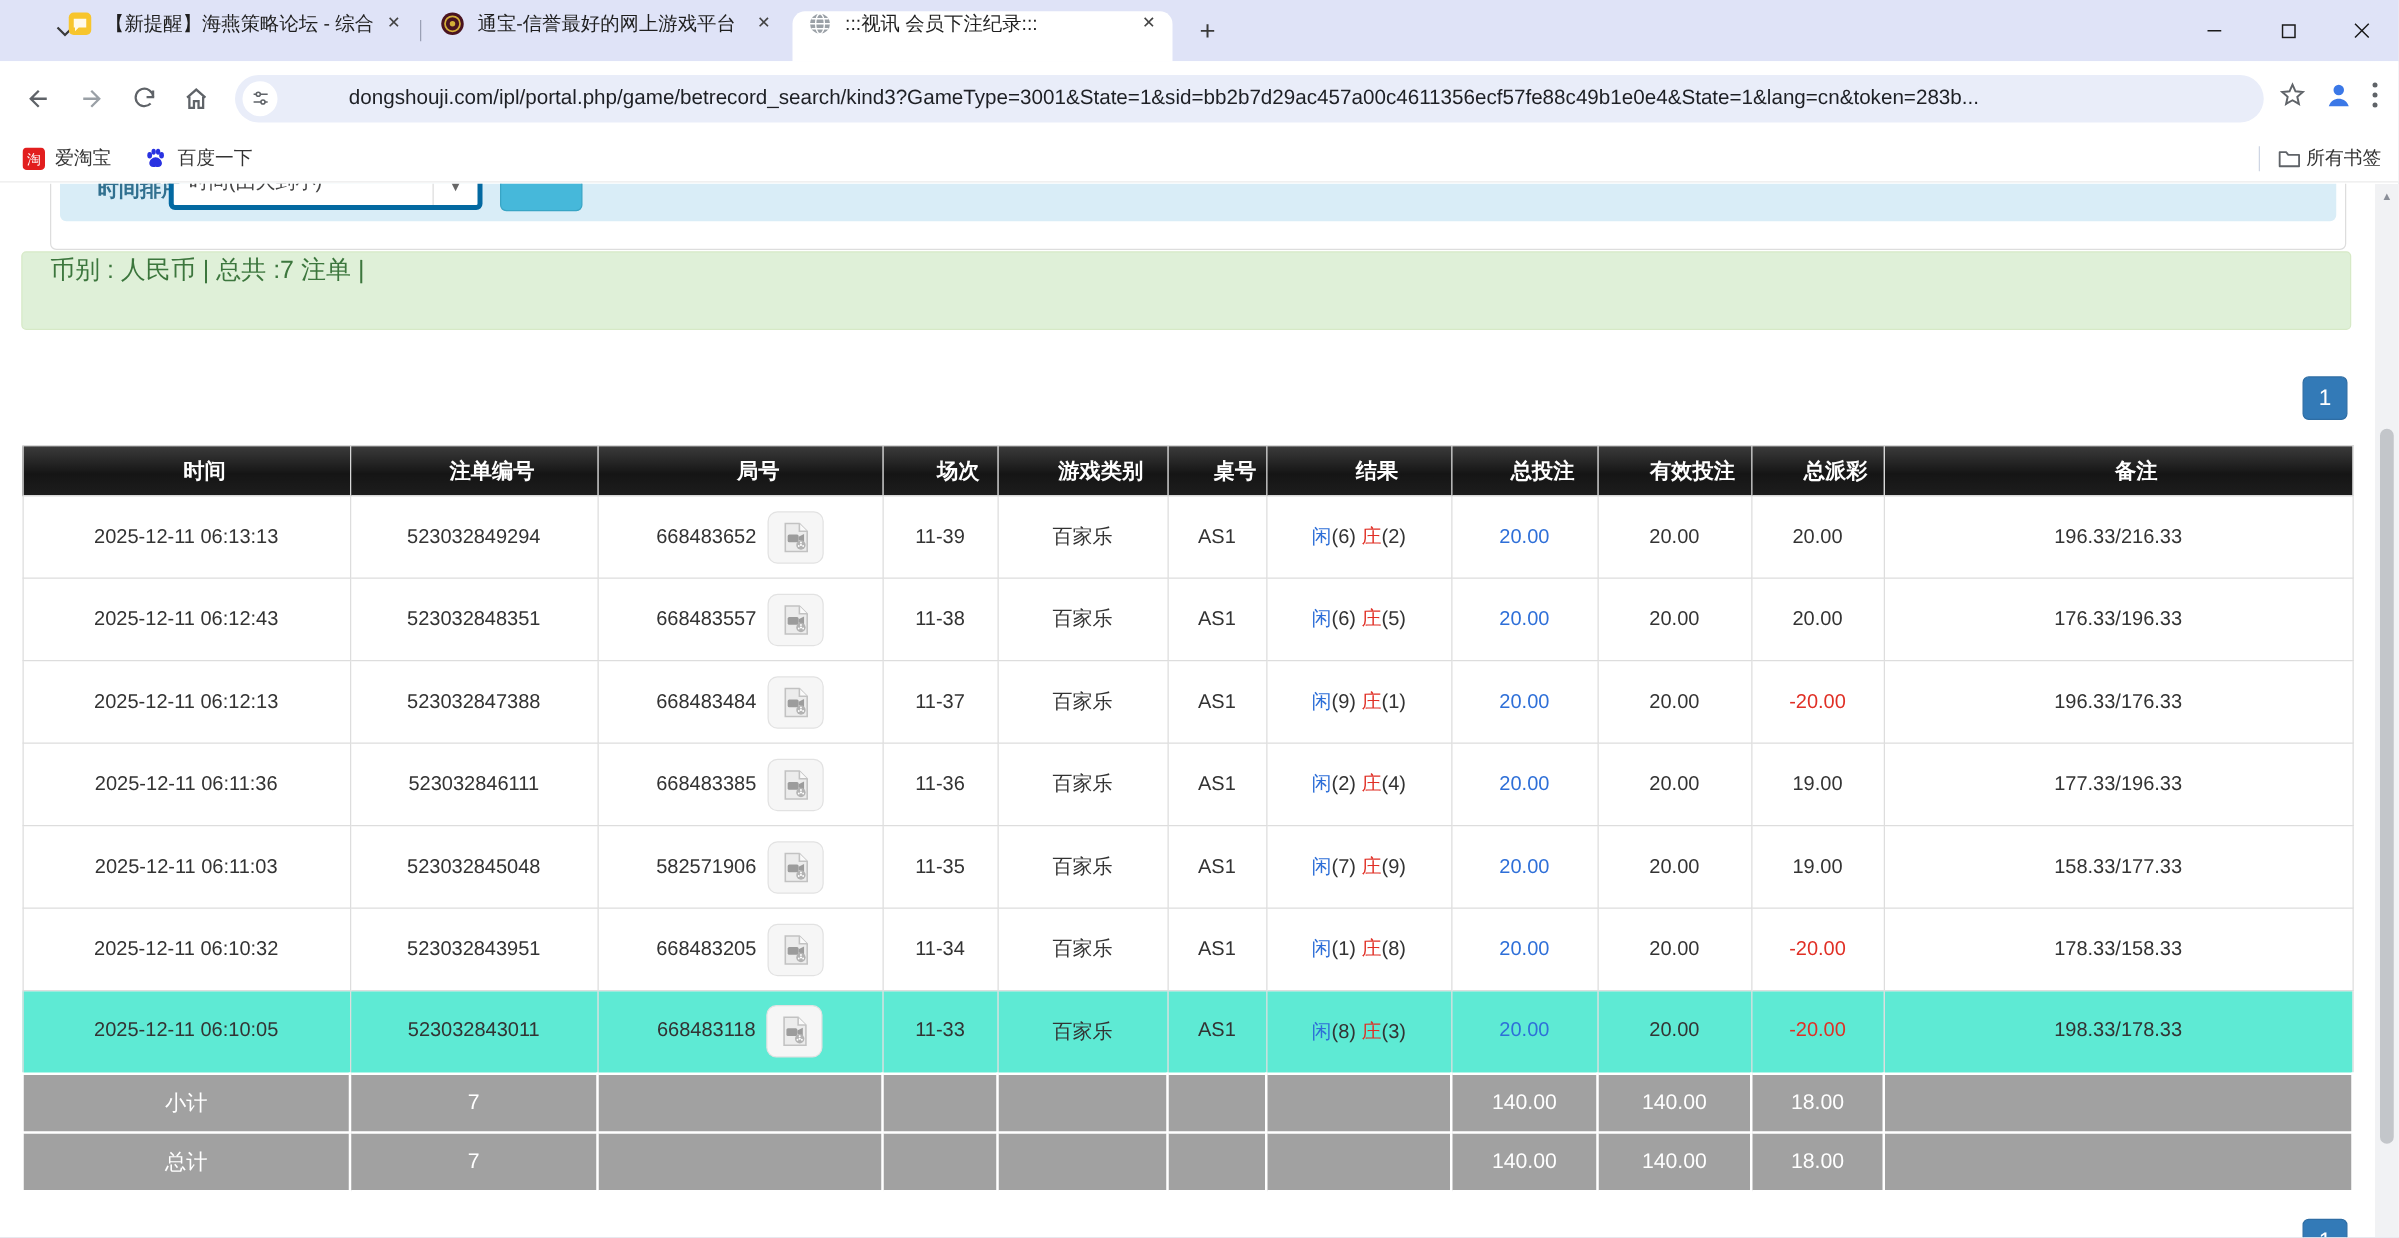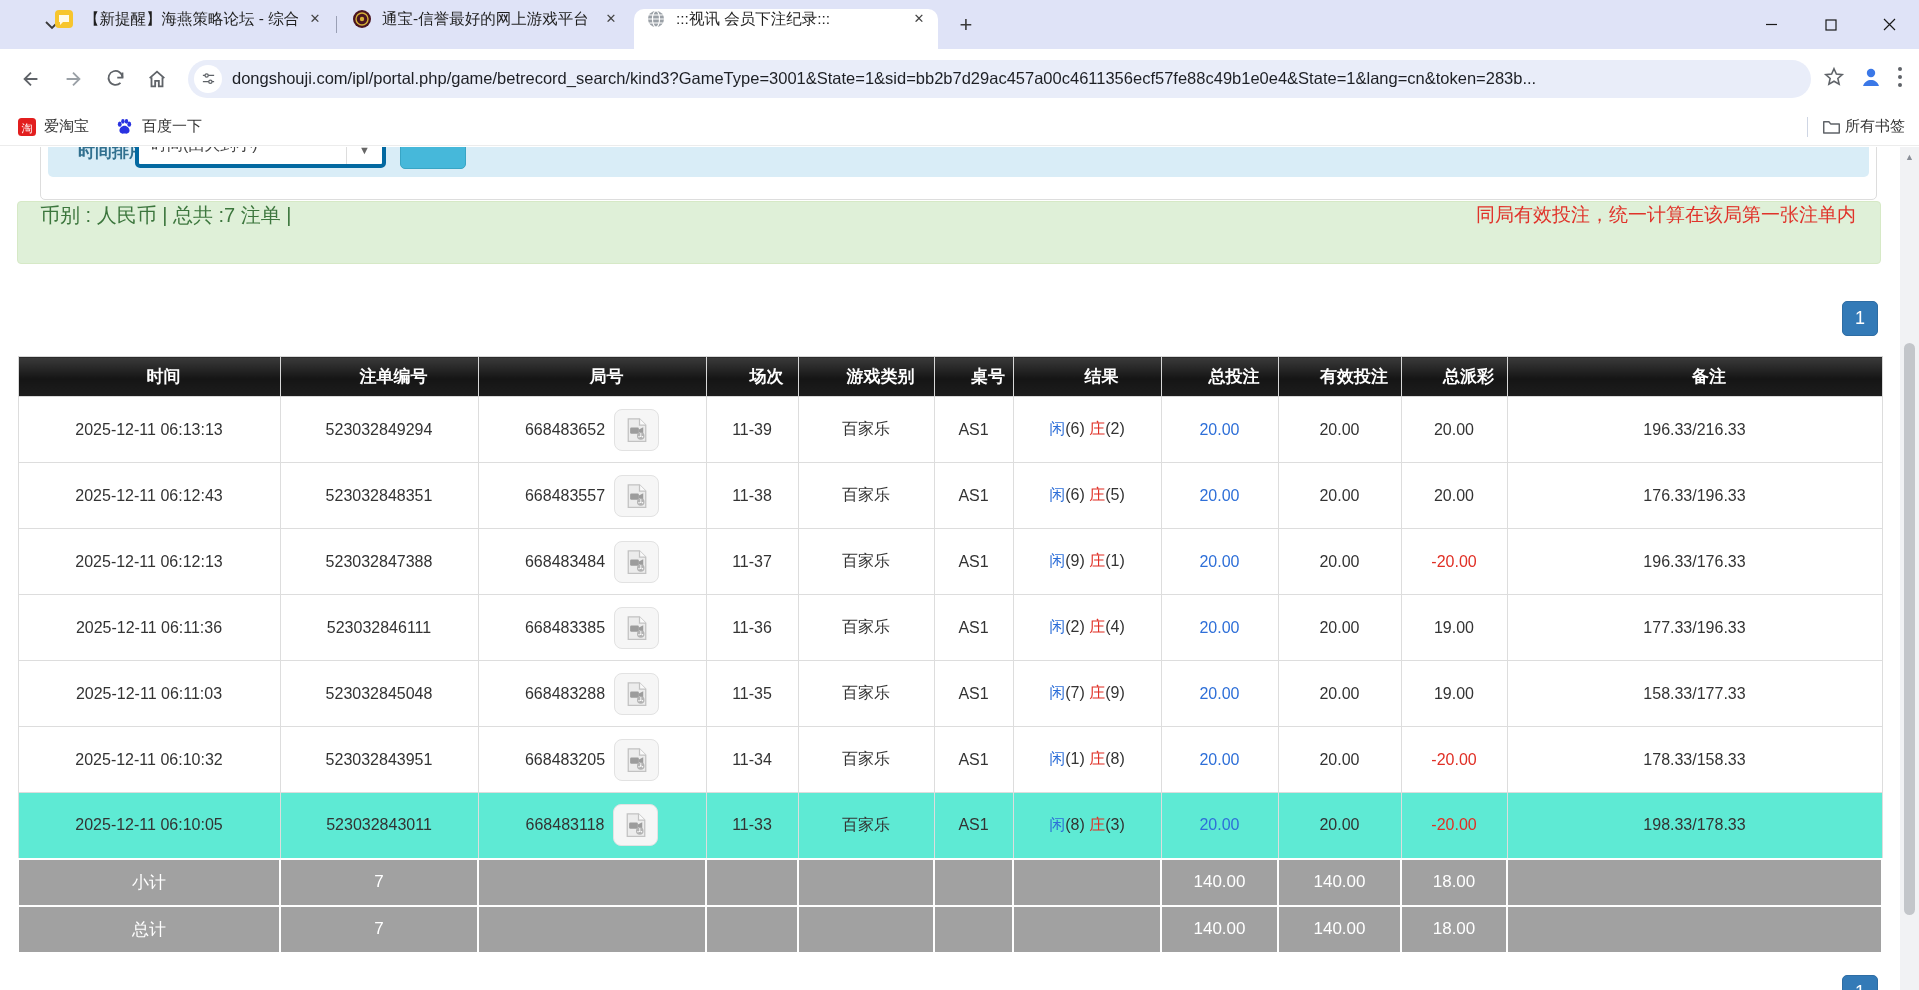--- a/index.html
+++ b/index.html
@@ -18,21 +18,21 @@
   .tabdiv{position:absolute;top:16px;width:1px;height:17px;background:#9aa0b5;}
   .newtab{position:absolute;left:952px;top:12px;width:28px;height:26px;display:flex;align-items:center;justify-content:center;font-size:22px;color:#3a3a3a;cursor:pointer;}
   .win-controls{position:absolute;right:0;top:0;height:49px;display:flex;}
   .win-btn{width:59px;height:49px;display:flex;align-items:center;justify-content:center;cursor:pointer;}
 
   
   .toolbar{position:absolute;top:49px;left:0;right:0;height:59px;background:#fff;display:flex;align-items:center;padding:0 16px 0 14px;}
   .nav-ic{width:34px;height:34px;display:flex;align-items:center;justify-content:center;margin-right:8px;border-radius:50%;cursor:pointer;flex:0 0 auto;}
   .omnibox{flex:1;height:38px;background:#e9edf9;border-radius:19px;display:flex;align-items:center;padding:0 16px 0 6px;margin:0 12px 0 6px;overflow:hidden;cursor:text;}
   .tune-wrap{width:28px;height:28px;border-radius:50%;background:#fff;display:flex;align-items:center;justify-content:center;margin-right:10px;flex:0 0 auto;}
-  .url-text{font-size:16.5px;color:#1d1f24;white-space:nowrap;overflow:hidden;}
+  .url-text{font-size:16.5px;color:#1d1f24;white-space:nowrap;overflow:hidden;margin-left:47px;}
   .tb-right{display:flex;align-items:center;gap:14px;flex:0 0 auto;}
 
   
   .bookmarksbar{position:absolute;top:108px;left:0;right:0;height:38px;background:#fff;border-bottom:1px solid #ececec;display:flex;align-items:center;font-size:15px;color:#333;padding:0 14px 0 18px;}
   .bm{display:flex;align-items:center;gap:8px;margin-right:26px;cursor:pointer;}
   .bm-sp{flex:1;}
   .bm-div{width:1px;height:20px;background:#cfd6e4;margin-right:14px;}
   .bm-right{display:flex;align-items:center;gap:4px;cursor:pointer;}
 
   
@@ -226,21 +226,20 @@
         <div class="filter-select">
           <span>时间(由大到小)</span>
           <span class="arrow-zone">▼</span>
         </div>
         <button class="filter-btn"></button>
       </div>
     </div>
 
     <div class="green-bar">
       <span class="green-left">币别 : 人民币 | 总共 :7 注单 |</span>
-      <span class="green-right">同局有效投注，统一计算在该局第一张注单内</span>
     </div>
 
     <div class="pager top">1</div>
 
     <table class="bet-table">
       <colgroup>
         <col style="width:262px">
           <col style="width:198px">
           <col style="width:228px">
           <col style="width:92px">
@@ -364,21 +363,21 @@
             <td>AS1</td>
             <td><span class="xian">闲</span><span>(2) </span><span class="zhuang">庄</span><span>(4)</span></td>
             <td class="blue">20.00</td>
             <td>20.00</td>
             <td>19.00</td>
             <td>177.33/196.33</td>
           </tr>
           <tr>
             <td>2025-12-11 06:11:03</td>
             <td>523032845048</td>
-            <td><span class="round-num">668483288</span><button class="video-btn">
+            <td><span class="round-num">582571906</span><button class="video-btn">
   <svg width="30" height="30" viewBox="0 0 24 24">
     <path d="M5 3h9l5 5v13H5z" fill="#ececec" stroke="#c2c2c2" stroke-width="1"></path>
     <path d="M14 3v5h5" fill="#fafafa" stroke="#c2c2c2" stroke-width="1"></path>
     <rect x="6.5" y="10" width="7" height="5" rx="1" fill="#9c9c9c"></rect>
     <path d="M13.5 11.5l3.5-1.8v5.6l-3.5-1.8z" fill="#9c9c9c"></path>
     <circle cx="15" cy="16.8" r="3" fill="#b3b3b3"></circle>
     <circle cx="15" cy="16.8" r="0.7" fill="#fff"></circle>
     <circle cx="15" cy="15.2" r="0.6" fill="#fff"></circle>
     <circle cx="13.6" cy="17.4" r="0.6" fill="#fff"></circle>
     <circle cx="16.4" cy="17.4" r="0.6" fill="#fff"></circle>

